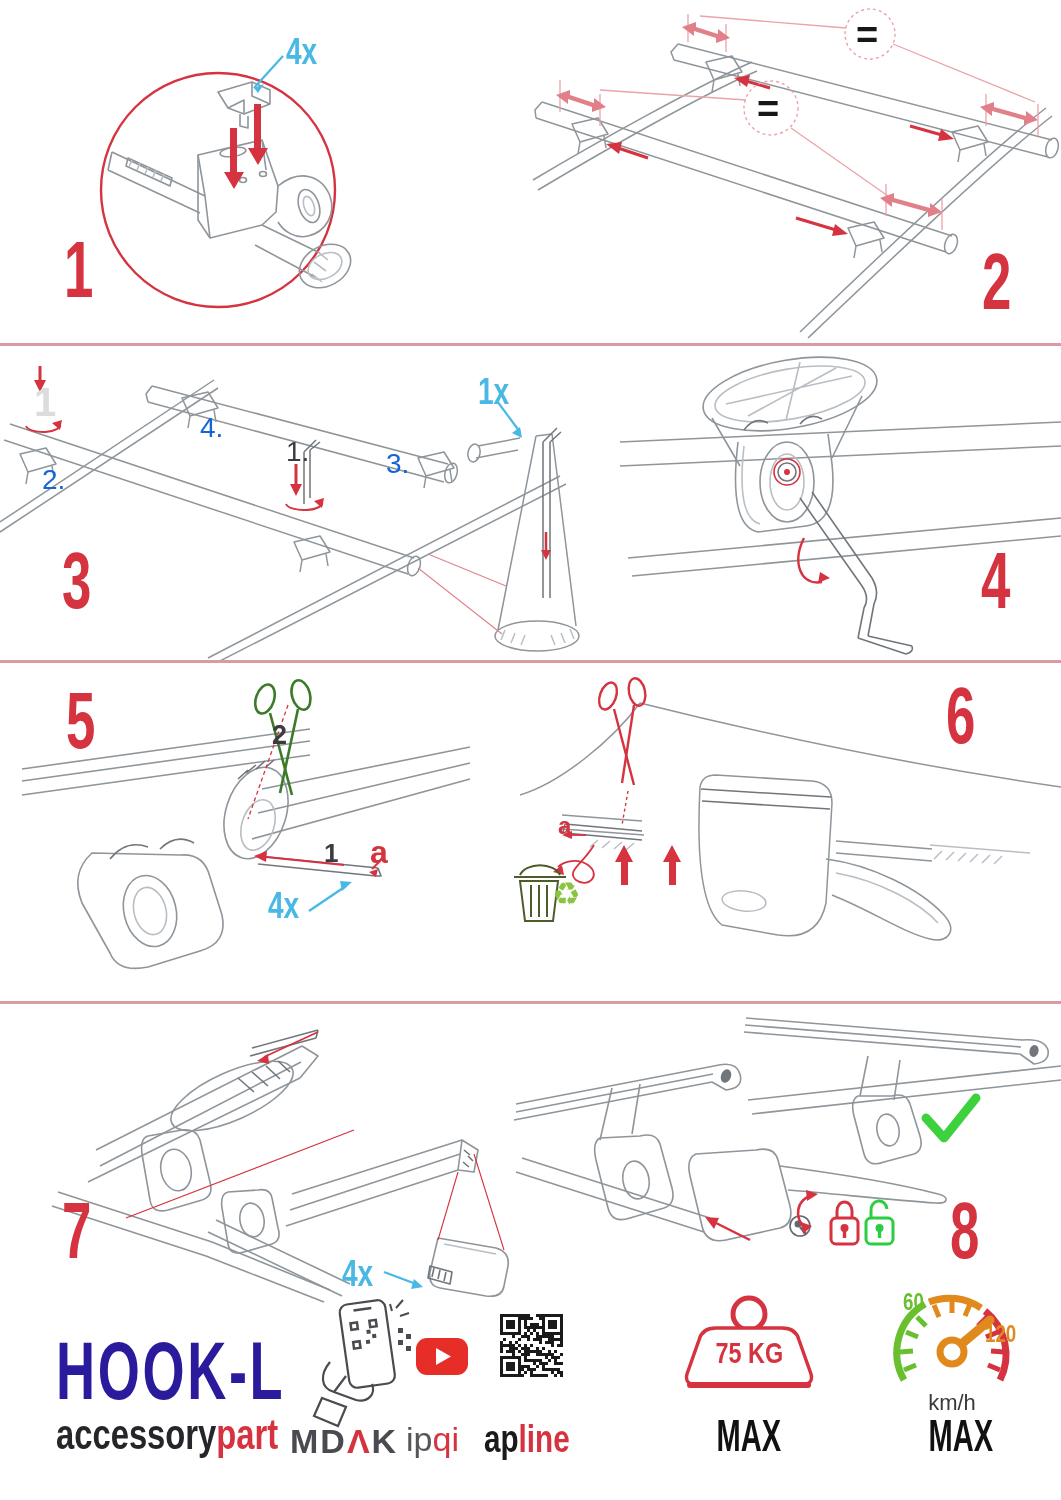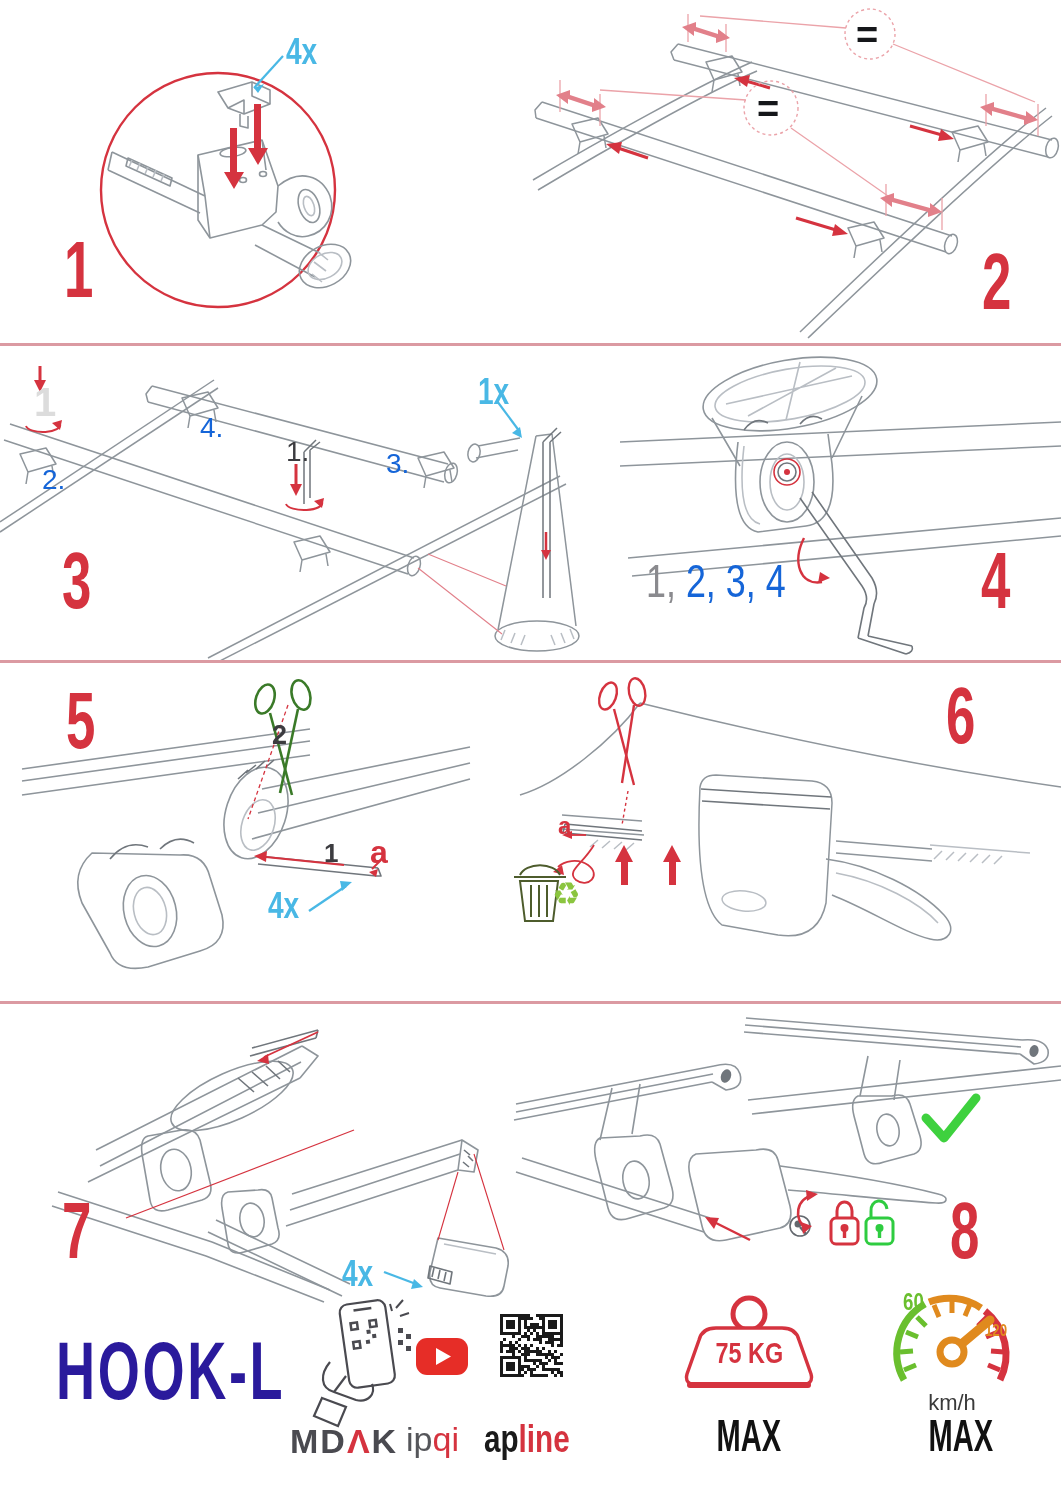--- a/index.html
+++ b/index.html
@@ -31,21 +31,21 @@
   .brand .k{color:#26262a;} .brand .r{color:var(--red);}
   .logo1{font-size:34px;font-weight:700;letter-spacing:2px;}
   .logo1 .k{color:#4a4a50;} .logo1 .r{color:var(--red);}
   .logo2{font-size:34px;font-weight:400;}
   .logo2 .k{color:#55565a;text-align:center;} .logo2 .r{color:var(--red);}
   .logo3{font-size:38px;font-weight:700;}
   .logo3 .k{color:#1a1a1a;} .logo3 .r{color:var(--red);}
   .kg{font-size:30px;font-weight:700;color:var(--red);}
   .max{font-size:44px;font-weight:700;color:#111;}
   .s60{font-size:24px;font-weight:700;color:var(--sgreen);}
-  .s120{font-size:17px;font-weight:700;color:var(--orange);}
+  .s120{font-size:24px;font-weight:700;color:var(--orange);}
   .kmh{font-size:22px;font-weight:400;color:#3a3a3a;}
   .ctr{text-align:center;}
 </style>
 </head>
 <body>
 
 <div class="page">
 
   <svg style="top:0" width="1061" height="343" viewBox="0 0 1061 343">
 
@@ -701,29 +701,29 @@
 
   <div class="lbl eq" style="left:856px;top:16px">=</div>
   <div class="lbl eq" style="left:757px;top:90px">=</div>
 
   <div class="lbl ghost" style="left:34px;top:382px">1</div>
   <div class="lbl bluelab" style="left:42px;top:466px">2.</div>
   <div class="lbl bluelab" style="left:200px;top:414px">4.</div>
   <div class="lbl bluelab" style="left:286px;top:438px;color:#3c3c40">1.</div>
   <div class="lbl bluelab" style="left:386px;top:450px">3.</div>
 
-  <div class="lbl seq" style="left:646px;top:558px"><span class="cond78"><span class="g">1,</span><span class="b"> 2, 3, 4</span></span></div>
 
   <div class="lbl small-dark" style="left:272px;top:722px">2</div>
   <div class="lbl small-dark" style="left:324px;top:840px;font-size:26px">1</div>
   <div class="lbl alabel" style="left:370px;top:836px">a</div>
   <div class="lbl alabel" style="left:558px;top:814px;font-size:24px">a</div>
   <div class="lbl recycle" style="left:552px;top:878px">♻</div>
 
   <div class="lbl product" style="left:56px;top:1330px"><span class="cond">HOOK-L</span></div>
+  <div class="lbl brand" style="left:56px;top:1414px"><span class="cond78"><span class="k">accessory</span><span class="r">part</span></span></div>
 
   <div class="lbl logo1" style="left:290px;top:1424px"><span class="k">MD</span><span class="r">Λ</span><span class="k">K</span></div>
   <div class="lbl logo2" style="left:406px;top:1422px"><span class="k">ip</span><span class="r">qi</span></div>
   <div class="lbl logo3" style="left:484px;top:1420px"><span class="cond78"><span class="k">ap</span><span class="r">line</span></span></div>
 
   <div class="lbl kg ctr" style="left:699px;top:1338px;width:100px"><span class="cond78" style="transform-origin:50% 50%">75 KG</span></div>
   <div class="lbl max ctr" style="left:699px;top:1414px;width:100px"><span class="cond" style="transform-origin:50% 50%">MAX</span></div>
 
   <div class="lbl s60" style="left:903px;top:1290px"><span class="cond78">60</span></div>
   <div class="lbl s120" style="left:985px;top:1322px"><span class="cond78">120</span></div>

